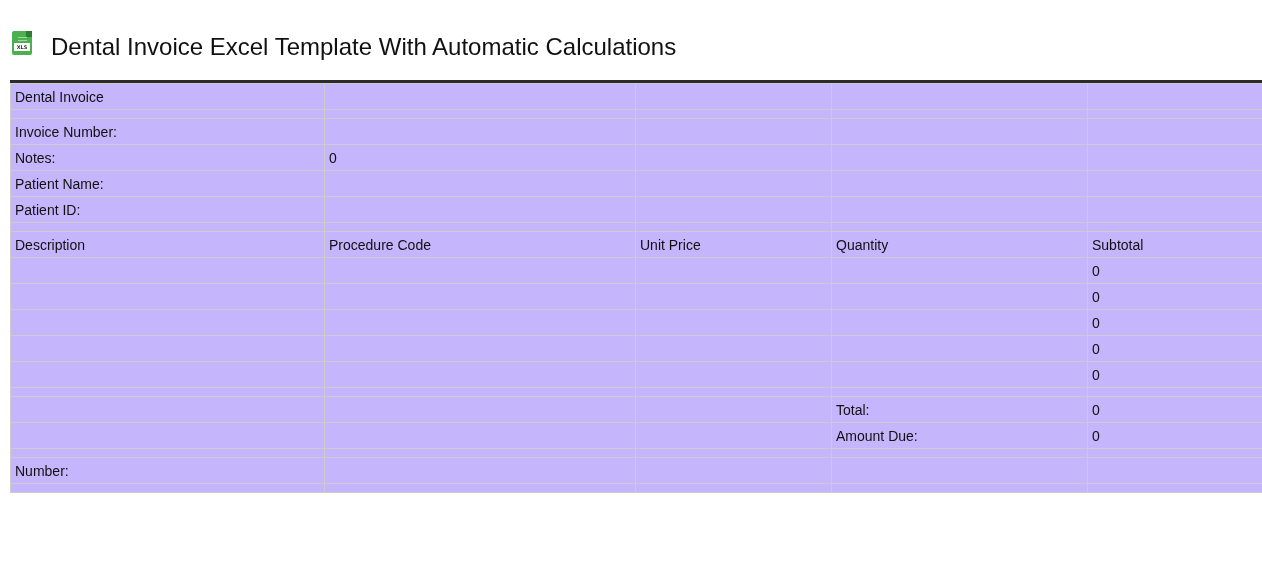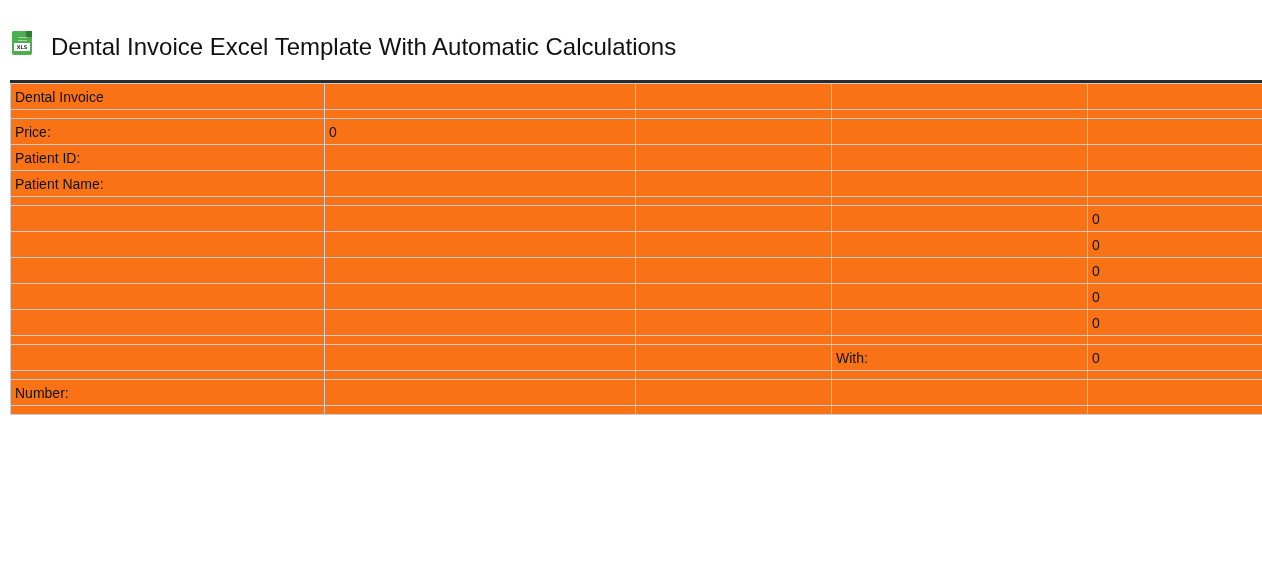--- a/index.html
+++ b/index.html
@@ -6,21 +6,21 @@
     html, body { width: 1262px; height: 571px; background: #ffffff; overflow: hidden; }
     body { font-family: "Liberation Sans", "DejaVu Sans", sans-serif; color: #111; position: relative; }
     .header { position: absolute; left: 12px; top: 28px; height: 38px; display: flex; align-items: center; }
     .file-icon { width: 20px; height: 24px; position: relative; margin-right: 19px; margin-top: -8px; }
     .file-icon .body { position: absolute; left: 0; top: 0; width: 20px; height: 24px; background: #4caf50; border-radius: 2px; clip-path: polygon(0 0, 70% 0, 100% 25%, 100% 100%, 0 100%); }
     .file-icon .fold { position: absolute; right: 0; top: 0; width: 6px; height: 6px; background: #2e7d32; }
     .file-icon .label { position: absolute; left: 2px; top: 12px; width: 16px; height: 8px; background: #ffffff; font-size: 5px; font-weight: bold; color: #333; text-align: center; line-height: 8px; font-family: "DejaVu Sans", sans-serif; }
     .file-icon .line { position: absolute; left: 6px; width: 9px; height: 1px; background: #a5d6a7; }
     .title { font-size: 24px; font-weight: normal; color: #111; letter-spacing: 0; }
     .sheet { position: absolute; left: 10px; top: 80px; width: 1252px; border-top: 3px solid #2b2b2b; }
-    table { border-collapse: collapse; width: 1252px; table-layout: fixed; background: #f97316; }
+    table { border-collapse: collapse; width: 1252px; table-layout: fixed; background: #c4b5fd; }
     td { border: 1px solid #cccccc; height: 26px; font-size: 14px; padding: 0 4px; vertical-align: middle; white-space: nowrap; overflow: hidden; color: #111; }
     tr.spacer td { height: 9px; }
   </style>
 </head>
 <body>
 
 <div class="header">
   <div class="file-icon">
     <div class="body"></div>
     <div class="fold"></div>
@@ -49,46 +49,60 @@
           <td></td>
         </tr>
         <tr class="spacer">
           <td></td>
           <td></td>
           <td></td>
           <td></td>
           <td></td>
         </tr>
         <tr>
-          <td>Price:</td>
+          <td>Invoice Number:</td>
+          <td></td>
+          <td></td>
+          <td></td>
+          <td></td>
+        </tr>
+        <tr>
+          <td>Notes:</td>
           <td>0</td>
+          <td></td>
+          <td></td>
+          <td></td>
+        </tr>
+        <tr>
+          <td>Patient Name:</td>
+          <td></td>
           <td></td>
           <td></td>
           <td></td>
         </tr>
         <tr>
           <td>Patient ID:</td>
           <td></td>
           <td></td>
           <td></td>
           <td></td>
         </tr>
-        <tr>
-          <td>Patient Name:</td>
-          <td></td>
-          <td></td>
-          <td></td>
-          <td></td>
-        </tr>
         <tr class="spacer">
           <td></td>
           <td></td>
           <td></td>
           <td></td>
           <td></td>
+        </tr>
+        <tr>
+          <td>Description</td>
+          <td>Procedure Code</td>
+          <td>Unit Price</td>
+          <td>Quantity</td>
+          <td>Subtotal</td>
         </tr>
         <tr>
           <td></td>
           <td></td>
           <td></td>
           <td></td>
           <td>0</td>
         </tr>
         <tr>
           <td></td>
@@ -122,21 +136,28 @@
           <td></td>
           <td></td>
           <td></td>
           <td></td>
           <td></td>
         </tr>
         <tr>
           <td></td>
           <td></td>
           <td></td>
-          <td>With:</td>
+          <td>Total:</td>
+          <td>0</td>
+        </tr>
+        <tr>
+          <td></td>
+          <td></td>
+          <td></td>
+          <td>Amount Due:</td>
           <td>0</td>
         </tr>
         <tr class="spacer">
           <td></td>
           <td></td>
           <td></td>
           <td></td>
           <td></td>
         </tr>
         <tr>

